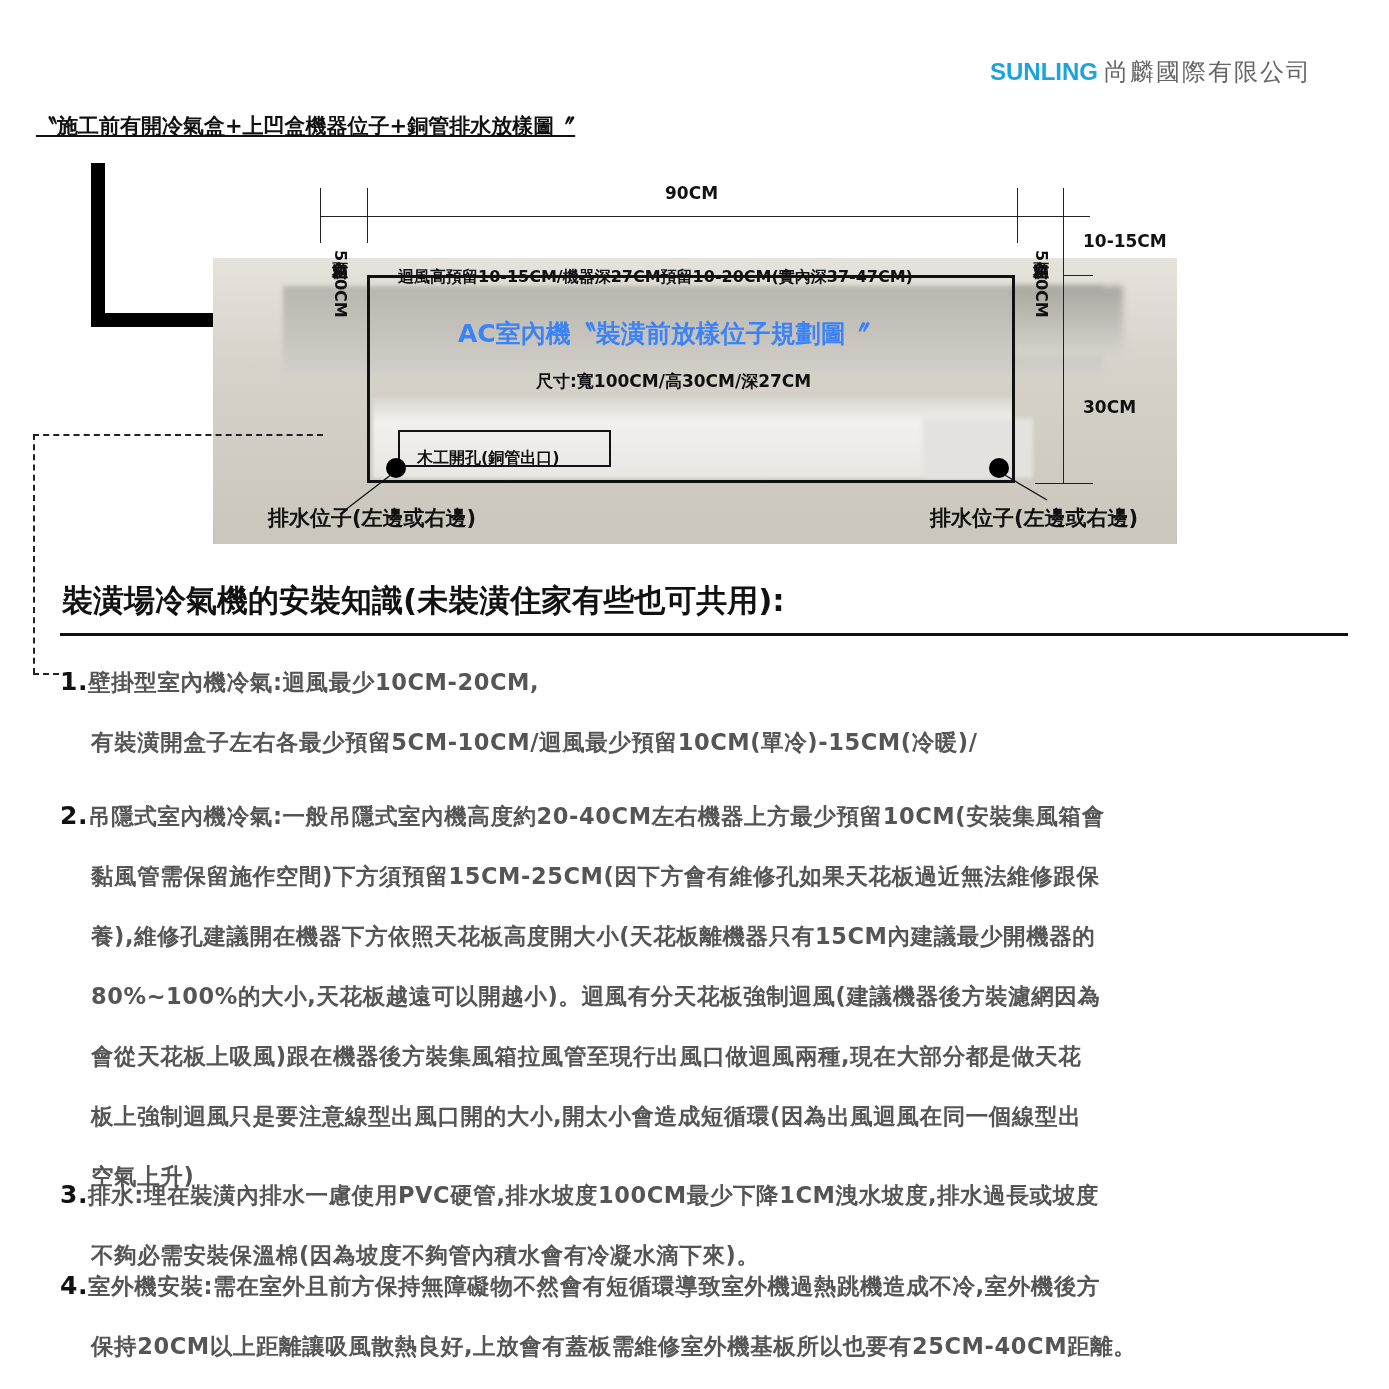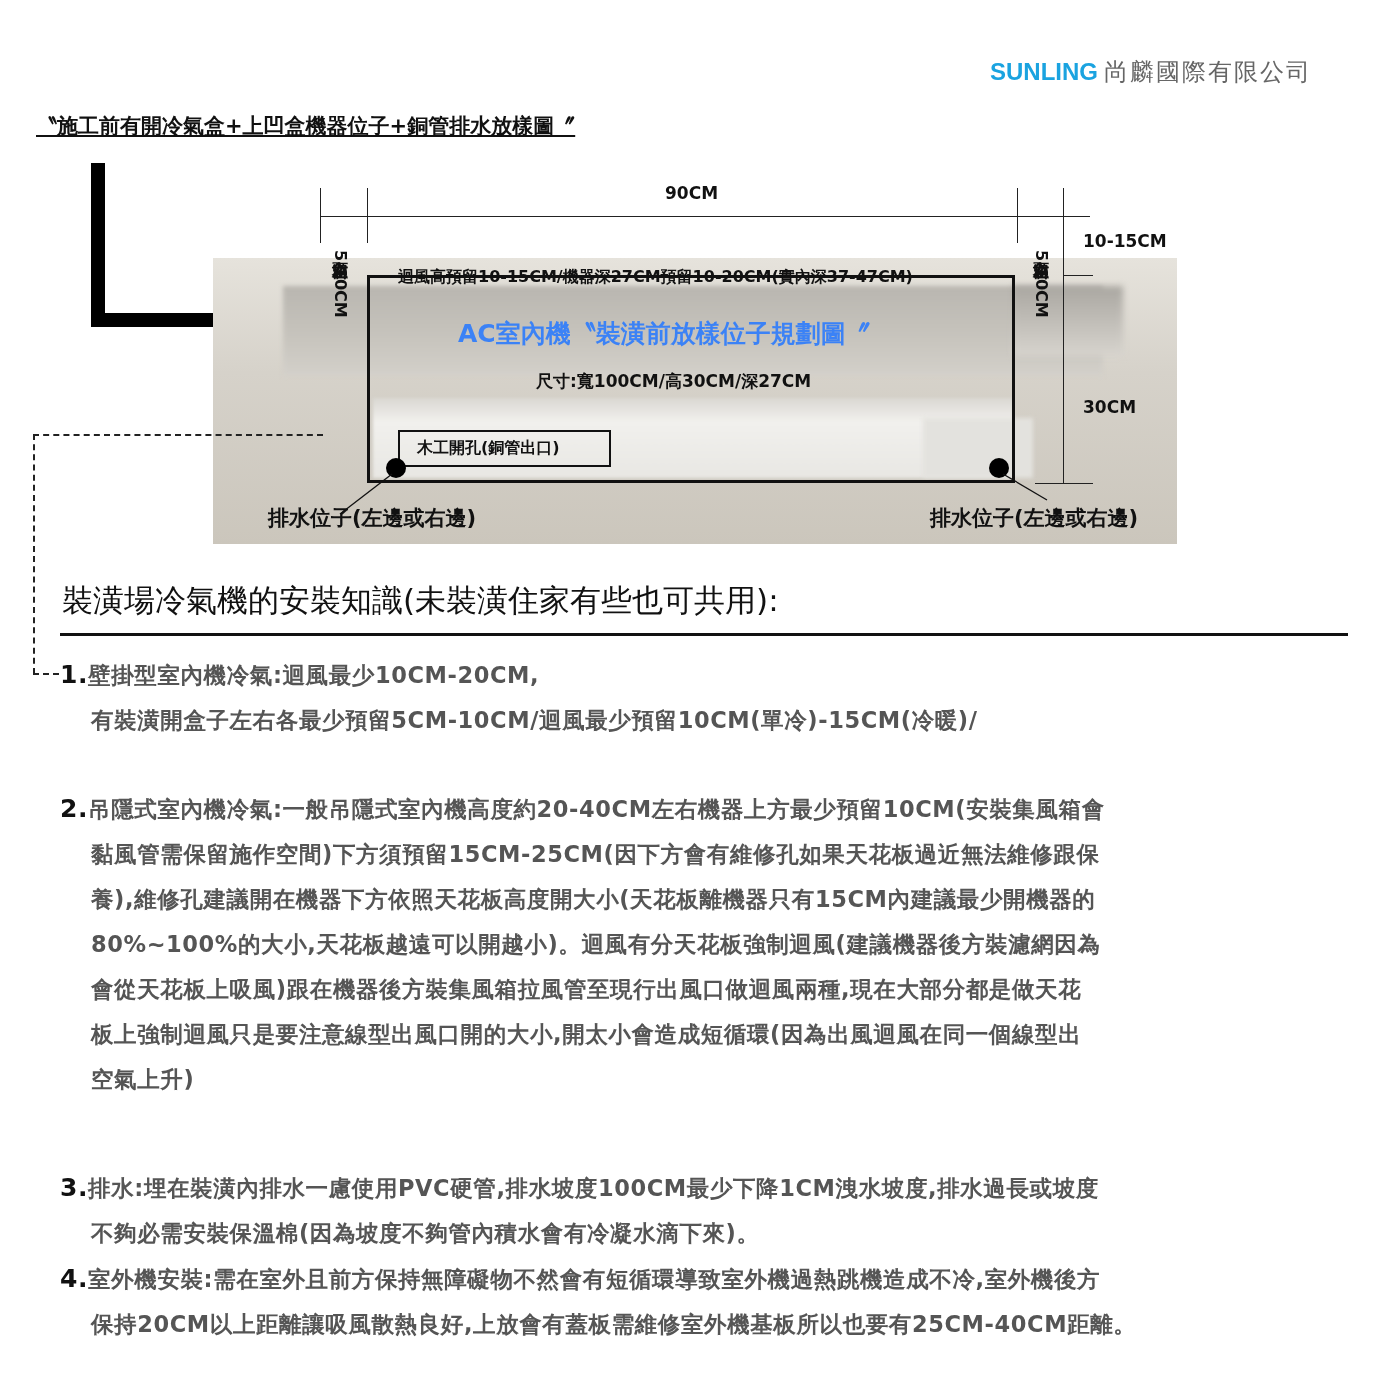--- a/index.html
+++ b/index.html
@@ -44,35 +44,35 @@
 
   .vertical-label { position: absolute; writing-mode: vertical-rl; font-size: 16px; font-weight: bold; color: #111; white-space: nowrap; }
   .vl-left { left: 329px; top: 250px; }
   .vl-right { left: 1030px; top: 250px; }
 
   
   .plan-box { left: 367px; top: 275px; width: 648px; height: 208px; border: 3px solid #111; box-sizing: border-box; }
   .plan-title { left: 458px; top: 317px; font-size: 25px; font-weight: bold; white-space: nowrap; color: #3b82f6; }
   .plan-size { left: 536px; top: 370px; font-size: 17px; font-weight: bold; white-space: nowrap; }
   .wood-box { left: 398px; top: 430px; width: 213px; height: 37px; border: 2.5px solid #111; box-sizing: border-box; }
-  .wood-label { left: 417px; top: 438px; font-size: 16px; font-weight: bold; white-space: nowrap; }
+  .wood-label { left: 417px; top: 448px; font-size: 16px; font-weight: bold; white-space: nowrap; }
 
   .drain-dot { width: 20px; height: 20px; border-radius: 50%; background: #000; }
   .drain-label { font-size: 21px; font-weight: bold; white-space: nowrap; }
 
   
   .dash-h { left: 33px; top: 434px; width: 290px; height: 0; border-top: 2px dashed #222; }
   .dash-v { left: 33px; top: 434px; width: 0; height: 240px; border-left: 2px dashed #222; }
   .dash-h2 { left: 33px; top: 673px; width: 26px; height: 0; border-top: 2px dashed #222; }
 
   
-  .section-title { left: 62px; top: 580px; font-size: 31px; font-weight: normal; color: #111; white-space: nowrap; }
+  .section-title { left: 62px; top: 580px; font-size: 31px; font-weight: bold; color: #111; white-space: nowrap; }
   .section-rule { left: 60px; top: 633px; width: 1288px; height: 3px; background: #111; }
 
-  .item { position: absolute; left: 60px; width: 1290px; font-size: 22.5px; font-weight: bold; color: #555; line-height: 45px; letter-spacing: 0.6px; }
+  .item { position: absolute; left: 60px; width: 1290px; font-size: 22.5px; font-weight: bold; color: #555; line-height: 60px; letter-spacing: 0.6px; }
   .item .num { color: #111; font-size: 25px; }
   .item .line { white-space: nowrap; display: block; padding-left: 31px; }
   .item .line.first { padding-left: 0; }
 </style>
 </head>
 <body>
 
 <div class="abs brand">
   <span class="en">SUNLING</span><span class="zh">尚麟國際有限公司</span>
 </div>

